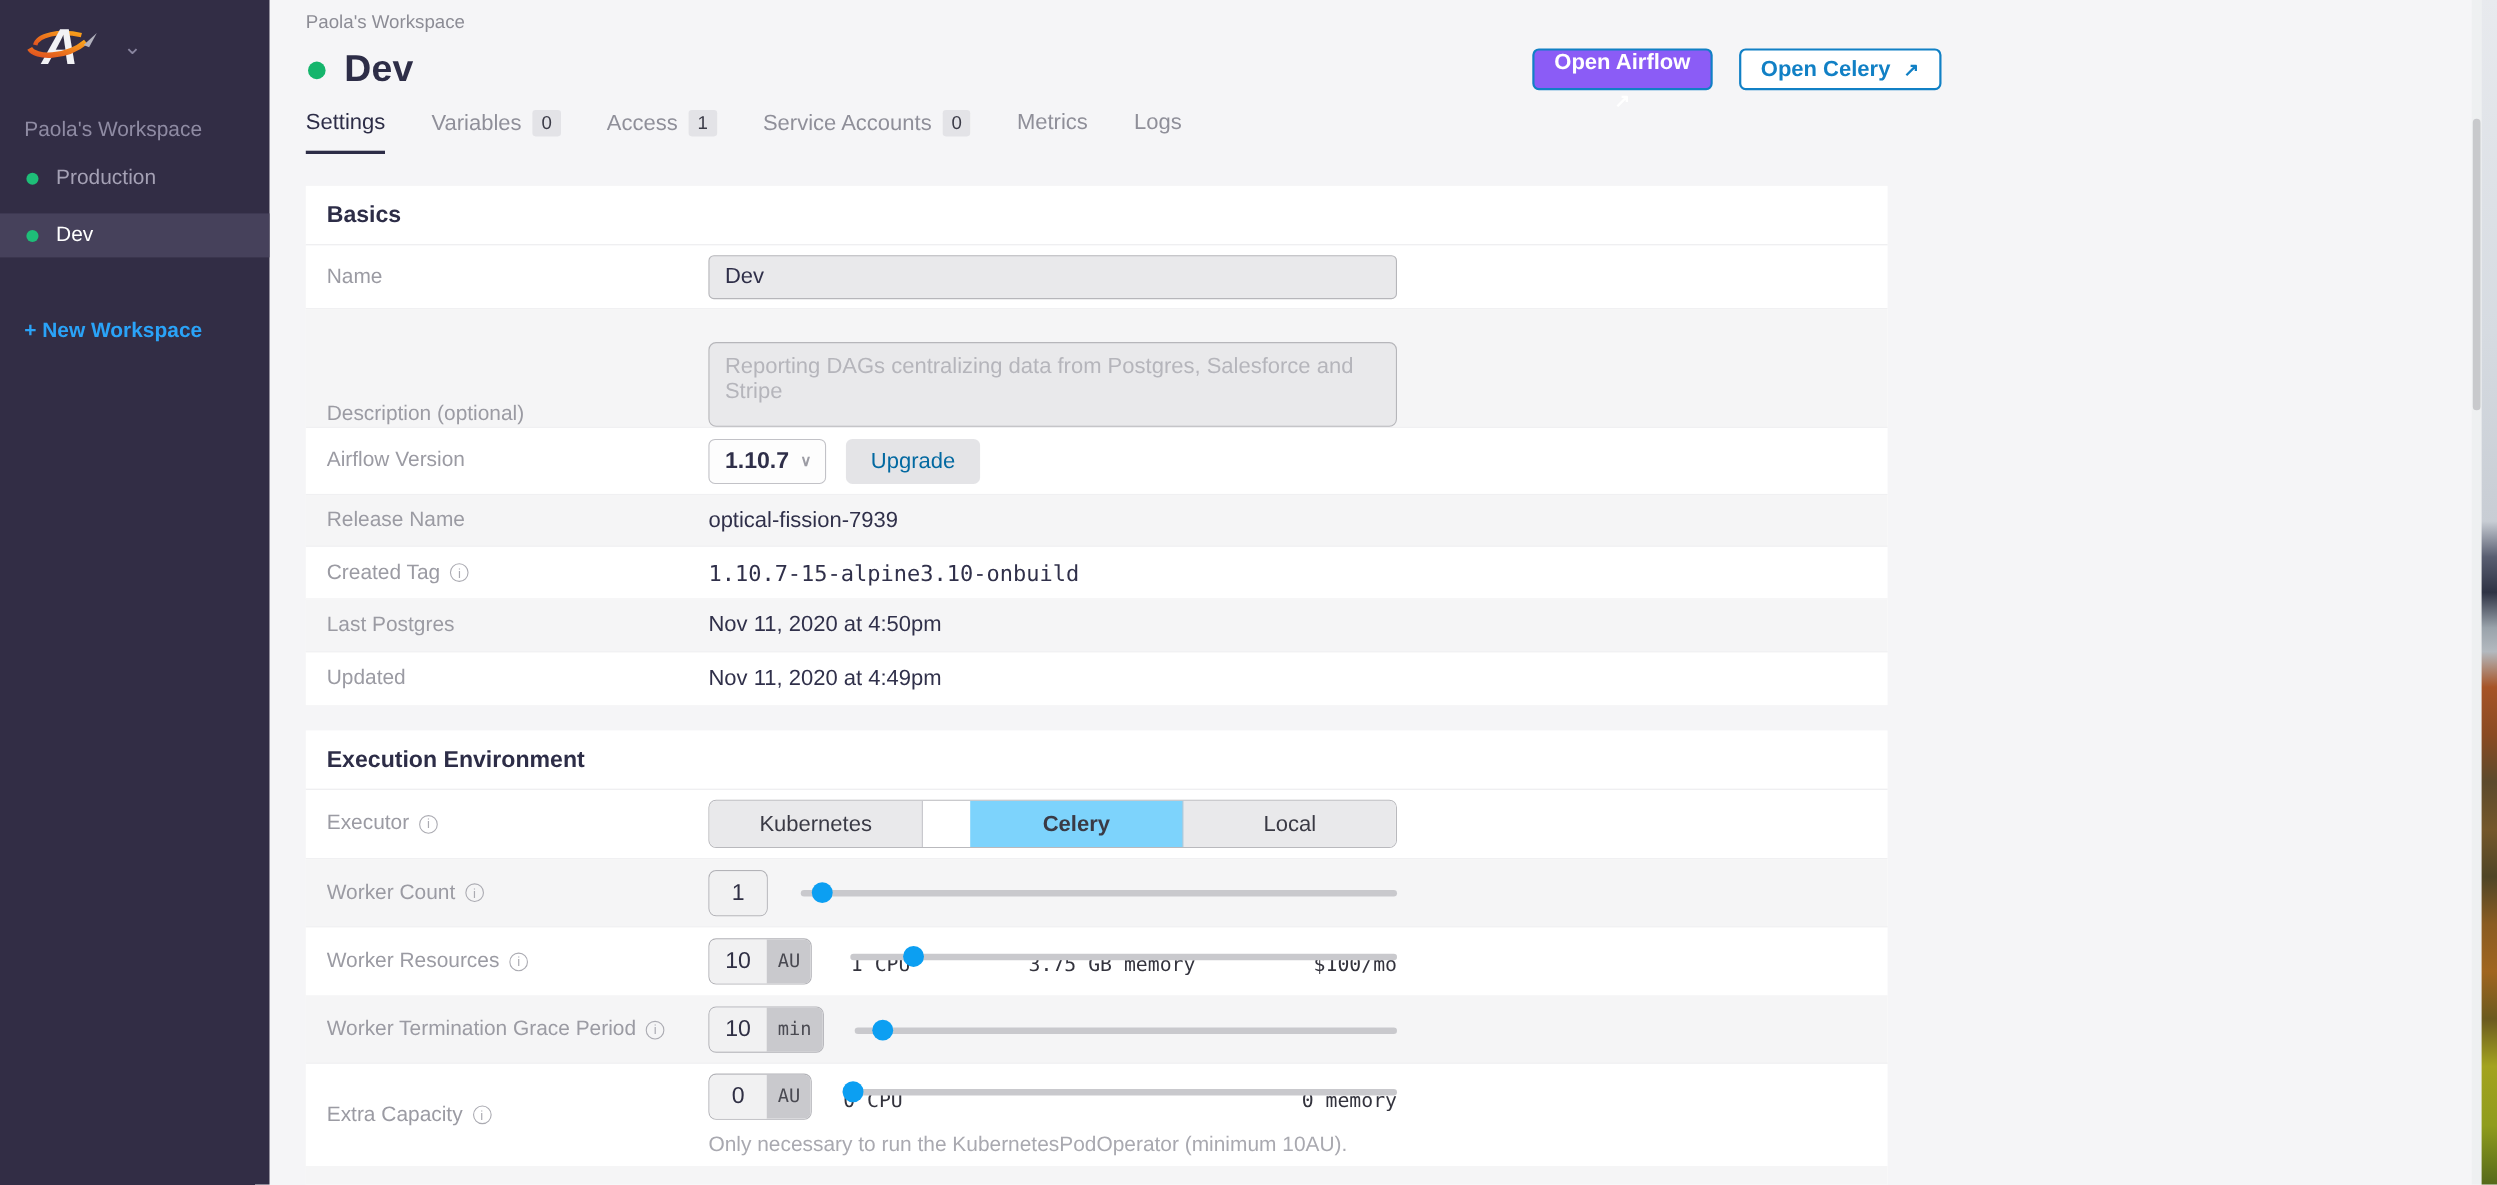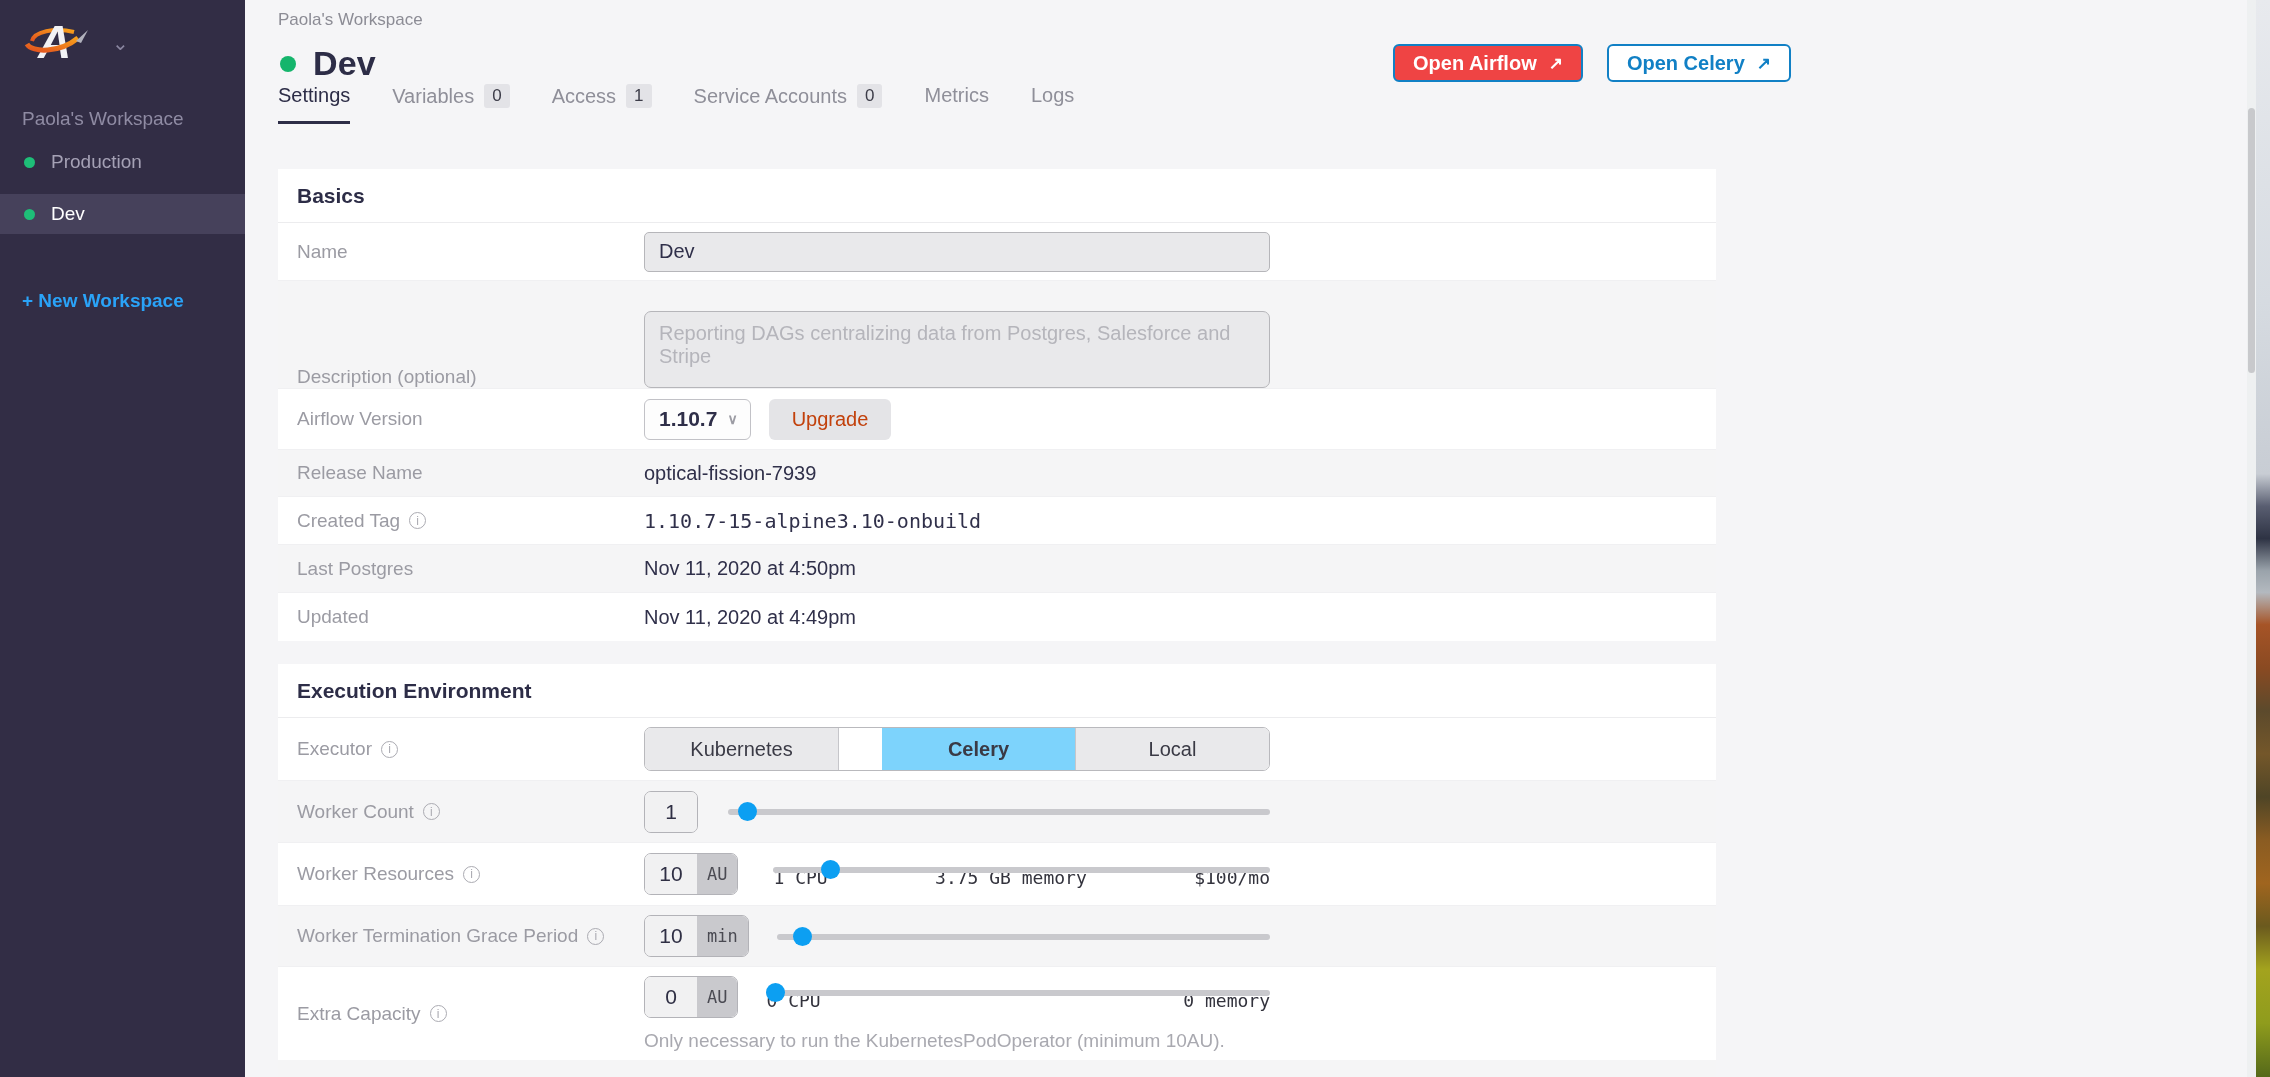--- a/index.html
+++ b/index.html
@@ -35,26 +35,26 @@
       #a3a31e 90%, #8f9c1d 95%, #55691a 100%);
   }
 
   
   .breadcrumb { position:absolute; left:278px; top:10px; font-size:17px; color:#8c8c95; }
   .title-row { position:absolute; left:280px; top:44px; display:flex; align-items:center; gap:17px; }
   .dot-lg { width:16px; height:16px; border-radius:50%; background:#15b56c; }
   .page-title { font-size:34px; font-weight:bold; color:#2d2d47; letter-spacing:0.2px; }
   .header-buttons { position:absolute; left:1393px; top:44px; display:flex; gap:24px; }
   .btn { display:flex; align-items:center; gap:12px; height:38px; padding:0 18px; border-radius:6px; font-size:20px; font-weight:bold; cursor:pointer; white-space:nowrap; }
-  .btn-primary { background:#ef4444; color:#ffffff; border:2px solid #1180c5; }
+  .btn-primary { background:#8b5cf6; color:#ffffff; border:2px solid #1180c5;flex-direction:column; }
   .btn-outline { background:#ffffff; color:#1180c5; border:2px solid #1180c5; }
   .ext-arrow { font-size:17px; font-weight:bold; }
 
   
-  .tabs { position:absolute; left:278px; top:84px; display:flex; gap:42px; align-items:flex-start; }
+  .tabs { position:absolute; left:278px; top:100px; display:flex; gap:42px; align-items:flex-start; }
   .tab { display:flex; align-items:center; gap:10px; font-size:20px; color:#8f8f99; padding-bottom:14px; cursor:pointer; }
   .tab.active { color:#2d2d47; border-bottom:3px solid #2d2d47; }
   .badge { background:#e3e3e7; color:#3c3c48; border-radius:3px; font-size:17px; padding:2px 8px; }
 
   
   .card { position:absolute; left:278px; width:1438px; background:#ffffff; }
   .card-1 { top:169px; }
   .card-2 { top:664px; }
   .section-header { height:54px; display:flex; align-items:center; padding-left:19px; font-size:21px; font-weight:bold; color:#2d2d47; border-bottom:1px solid #ececee; }
   .row { display:flex; border-bottom:1px solid #f0f0f2; }
@@ -70,21 +70,21 @@
   .h-rel { height:47px; } .h-tag { height:48px; } .h-upd { height:48px; } .h-crt { height:48px; }
   .h-exec { height:63px; } .h-wc { height:62px; } .h-wr { height:63px; } .h-gp { height:61px; } .h-xc { height:93px; }
   .row-cut { height:40px; background:#f5f5f6; }
 
   .text-input { width:100%; height:40px; background:#e9e9eb; border:1px solid #b6b6ba; border-radius:5px; padding:0 14px; font-size:20px; color:#2f2f49; font-family:"Liberation Sans",sans-serif; }
   .textarea { width:100%; height:77px; background:#e9e9eb; border:1px solid #b6b6ba; border-radius:7px; padding:10px 14px; font-size:20px; color:#2f2f49; resize:none; font-family:"Liberation Sans",sans-serif; }
   .textarea::placeholder, .text-input::placeholder { color:#b5b5bb; }
 
   .select { height:41px; display:flex; align-items:center; gap:10px; background:#fdfdfd; border:1px solid #c2c2c7; border-radius:6px; padding:0 12px 0 14px; font-size:21px; font-weight:bold; color:#2f2f49; cursor:pointer; }
   .select .chev { font-size:14px; color:#9c9ca4; }
-  .btn-upgrade { margin-left:18px; height:41px; padding:0 23px; background:#e4e4e7; color:#c2410c; font-size:20px; border:none; border-radius:6px; cursor:pointer; font-family:"Liberation Sans",sans-serif; }
+  .btn-upgrade { margin-left:18px; height:41px; padding:0 23px; background:#e4e4e7; color:#0369a1; font-size:20px; border:none; border-radius:6px; cursor:pointer; font-family:"Liberation Sans",sans-serif; }
 
   .segmented { display:flex; width:100%; height:44px; border:1px solid #b9b9bd; border-radius:7px; overflow:hidden; }
   .segment { flex:1; display:flex; align-items:center; justify-content:center; font-size:20px; color:#3a3a45; background:#e9e9eb; border-right:1px solid #c6c6ca; cursor:pointer; }
   .segment:last-child { border-right:none; }
   .segment.active { background:#7dd3fc; font-weight:bold;margin-left:43px; }
 
   .num-combo { display:flex; height:42px; border:1px solid #b3b3b8; border-radius:7px; overflow:hidden; flex:none; }
   .num-box { width:52px; background:#f1f1f2; border:none; text-align:center; font-size:21px; color:#2f2f44; font-family:"Liberation Sans",sans-serif; }
   .unit-box { background:#c9c9cd; display:flex; align-items:center; padding:0 10px; font-size:17px; color:#4a4a52; }
 

